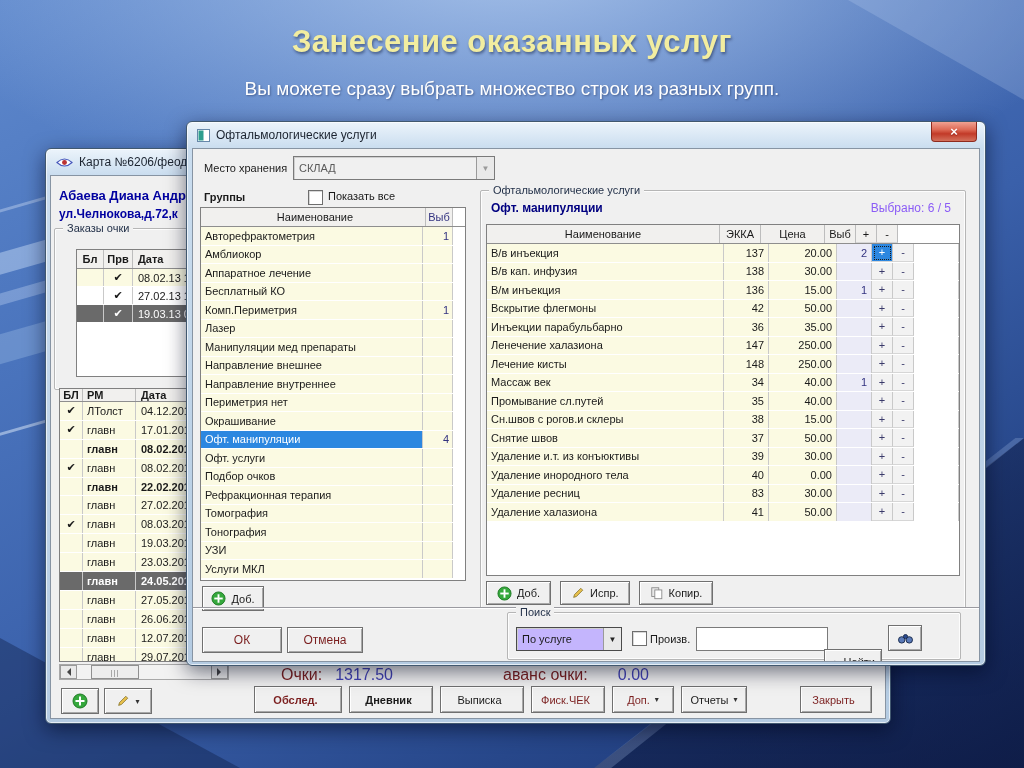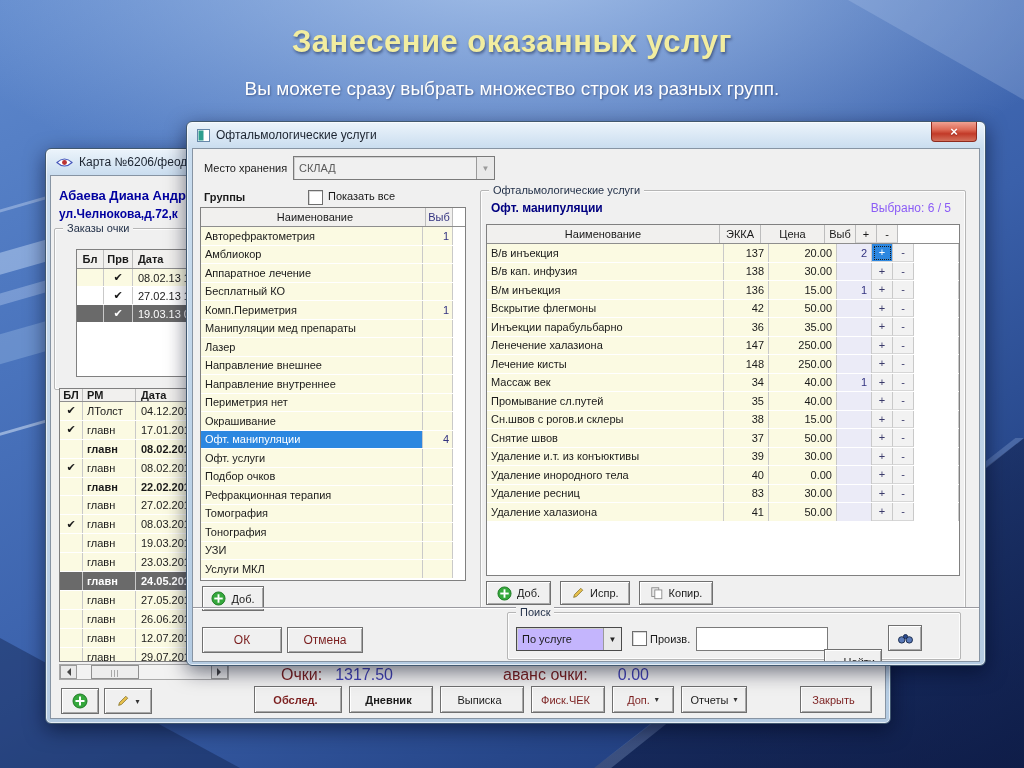--- a/index.html
+++ b/index.html
@@ -450,27 +450,27 @@
             <div class="c col-gscroll" style="border-right:none;"></div>
           </div>
 
           <div class="grow">
             <div class="c col-gname">Комп.Периметрия</div>
             <div class="c col-gcount">1</div>
             <div class="c col-gscroll" style="border-right:none;"></div>
           </div>
 
           <div class="grow">
+            <div class="c col-gname">Лазер</div>
+            <div class="c col-gcount"></div>
+            <div class="c col-gscroll" style="border-right:none;"></div>
+          </div>
+
+          <div class="grow">
             <div class="c col-gname">Манипуляции мед препараты</div>
-            <div class="c col-gcount"></div>
-            <div class="c col-gscroll" style="border-right:none;"></div>
-          </div>
-
-          <div class="grow">
-            <div class="c col-gname">Лазер</div>
             <div class="c col-gcount"></div>
             <div class="c col-gscroll" style="border-right:none;"></div>
           </div>
 
           <div class="grow">
             <div class="c col-gname">Направление внешнее</div>
             <div class="c col-gcount"></div>
             <div class="c col-gscroll" style="border-right:none;"></div>
           </div>
 

